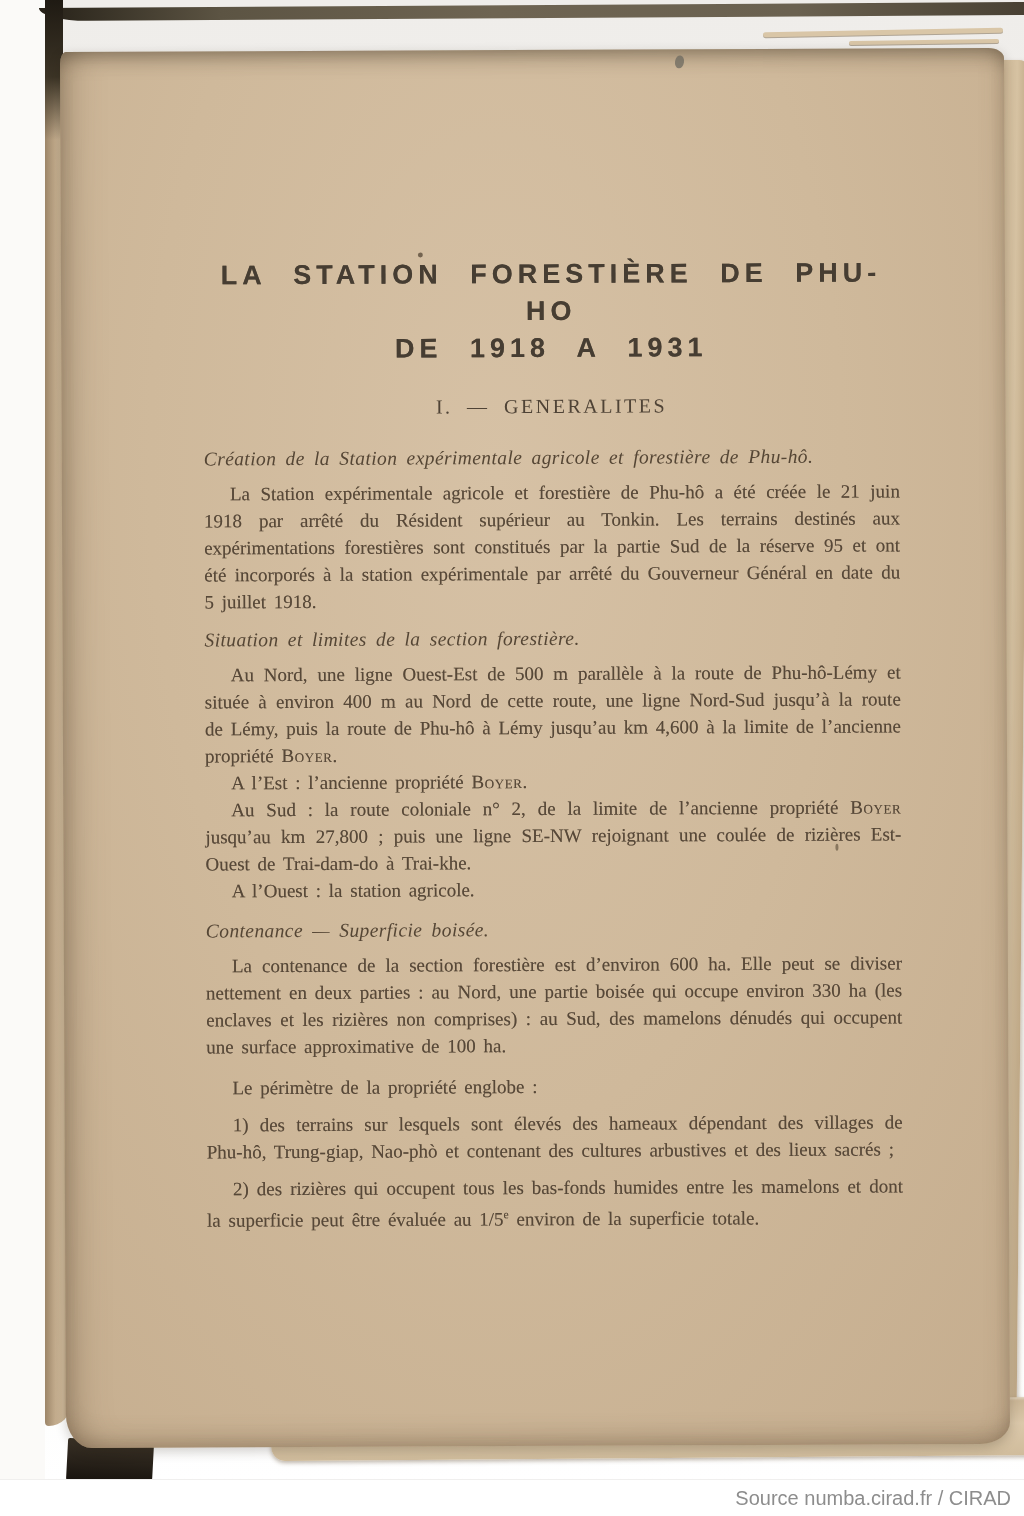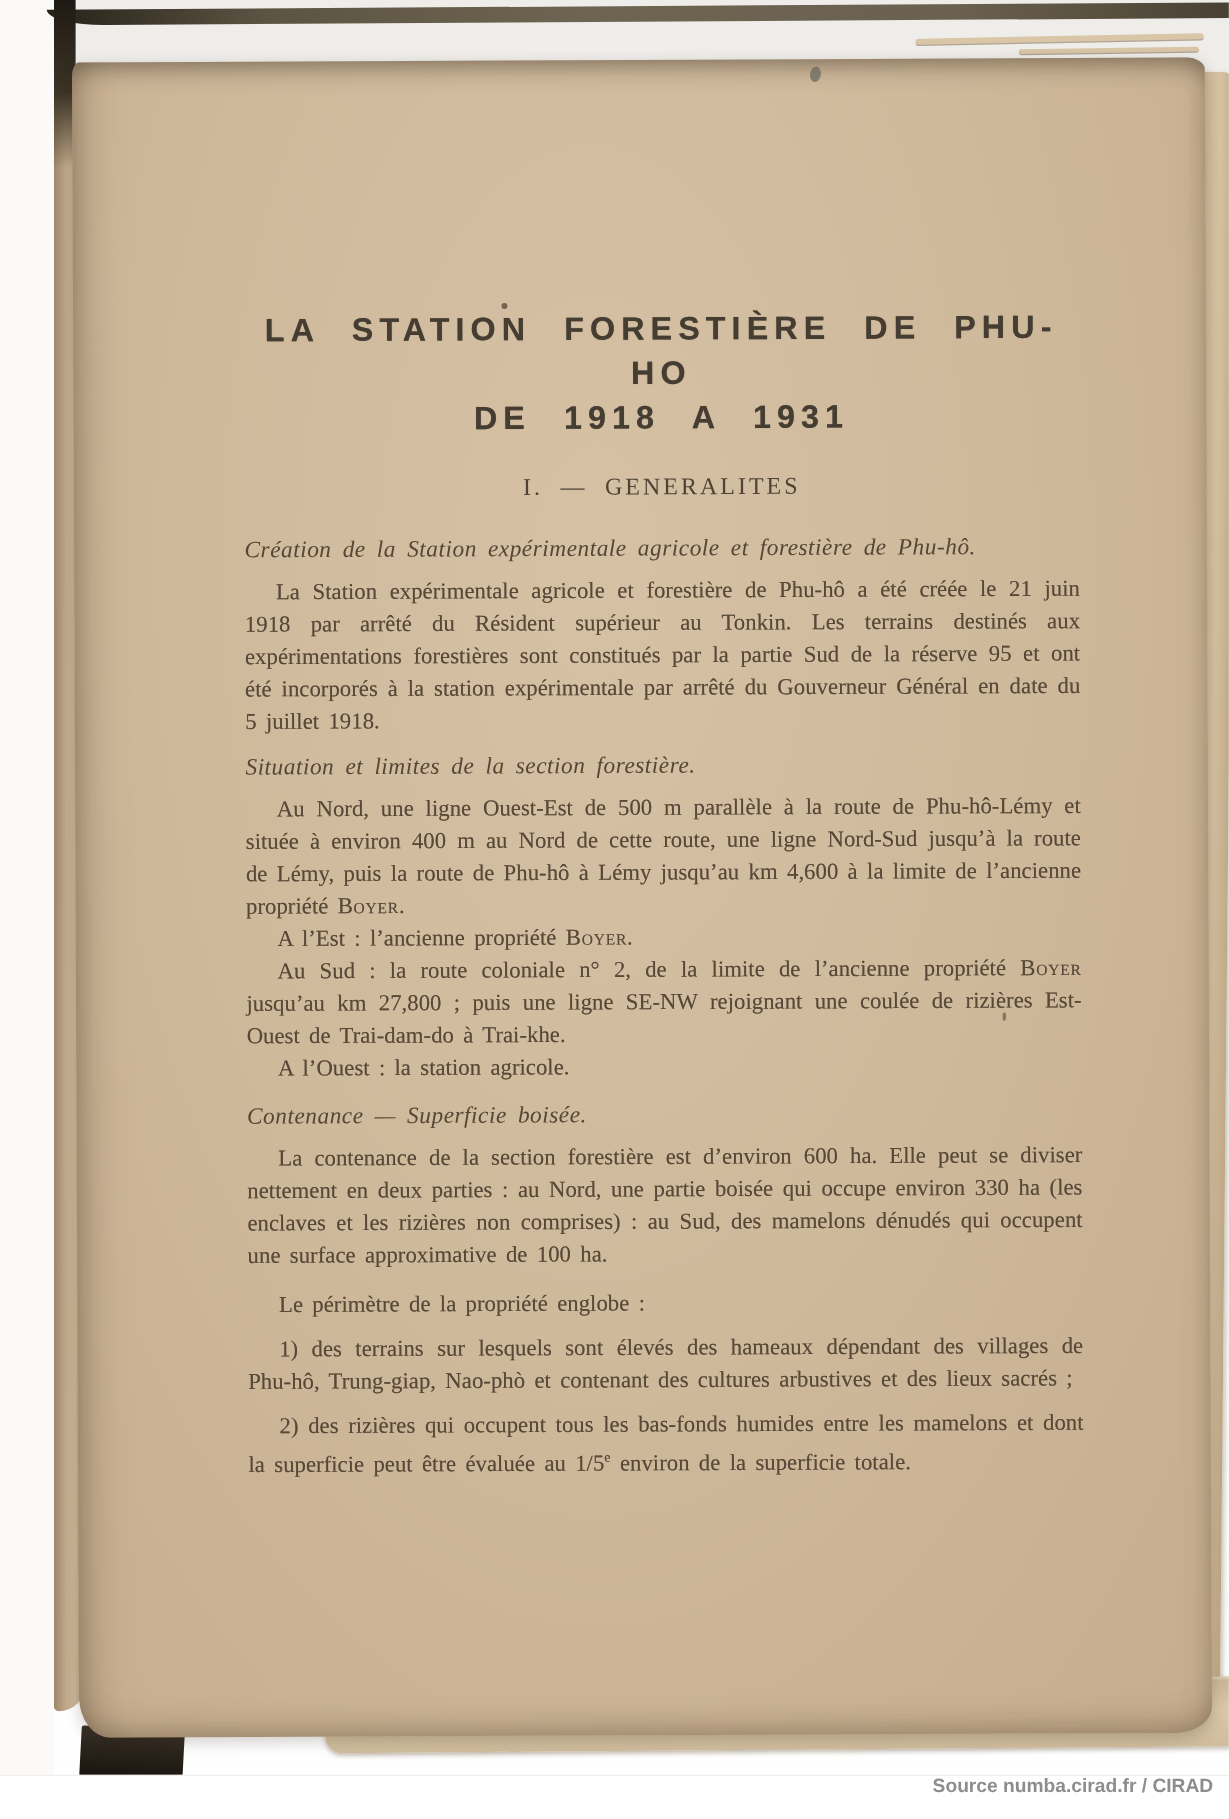--- a/index.html
+++ b/index.html
@@ -120,25 +120,24 @@
   .para.cont { margin-top:0; }
   .para.gap { margin-top:14px; }
   .para.gap-sm { margin-top:10px; }
   .seg-sc { font-variant:small-caps; letter-spacing:.6px;font-family:Liberation Serif, serif; }
   .seg-sup { font-size:.62em; vertical-align:super; }
   
   .footer-bar {
     position:absolute; left:0; bottom:0; width:1024px; height:37px;
     background:#ffffff;
     box-sizing:border-box; padding-right:13px;
-    display:flex; justify-content:flex-end;
+    display:flex; align-items:center; justify-content:flex-end;
     font-family:"Liberation Sans", sans-serif;
-    font-size:16px; color:#8d8d8d;
+    font-size:20px; color:#8d8d8d;
     border-top:1px solid #f0efee;
-    font-weight:bold;
   }
 </style>
 </head>
 <body>
 
 <div class="stage">
 
   <div class="top-band"></div>
   <div class="stack-edge e1"></div>
   <div class="stack-edge e2"></div>

